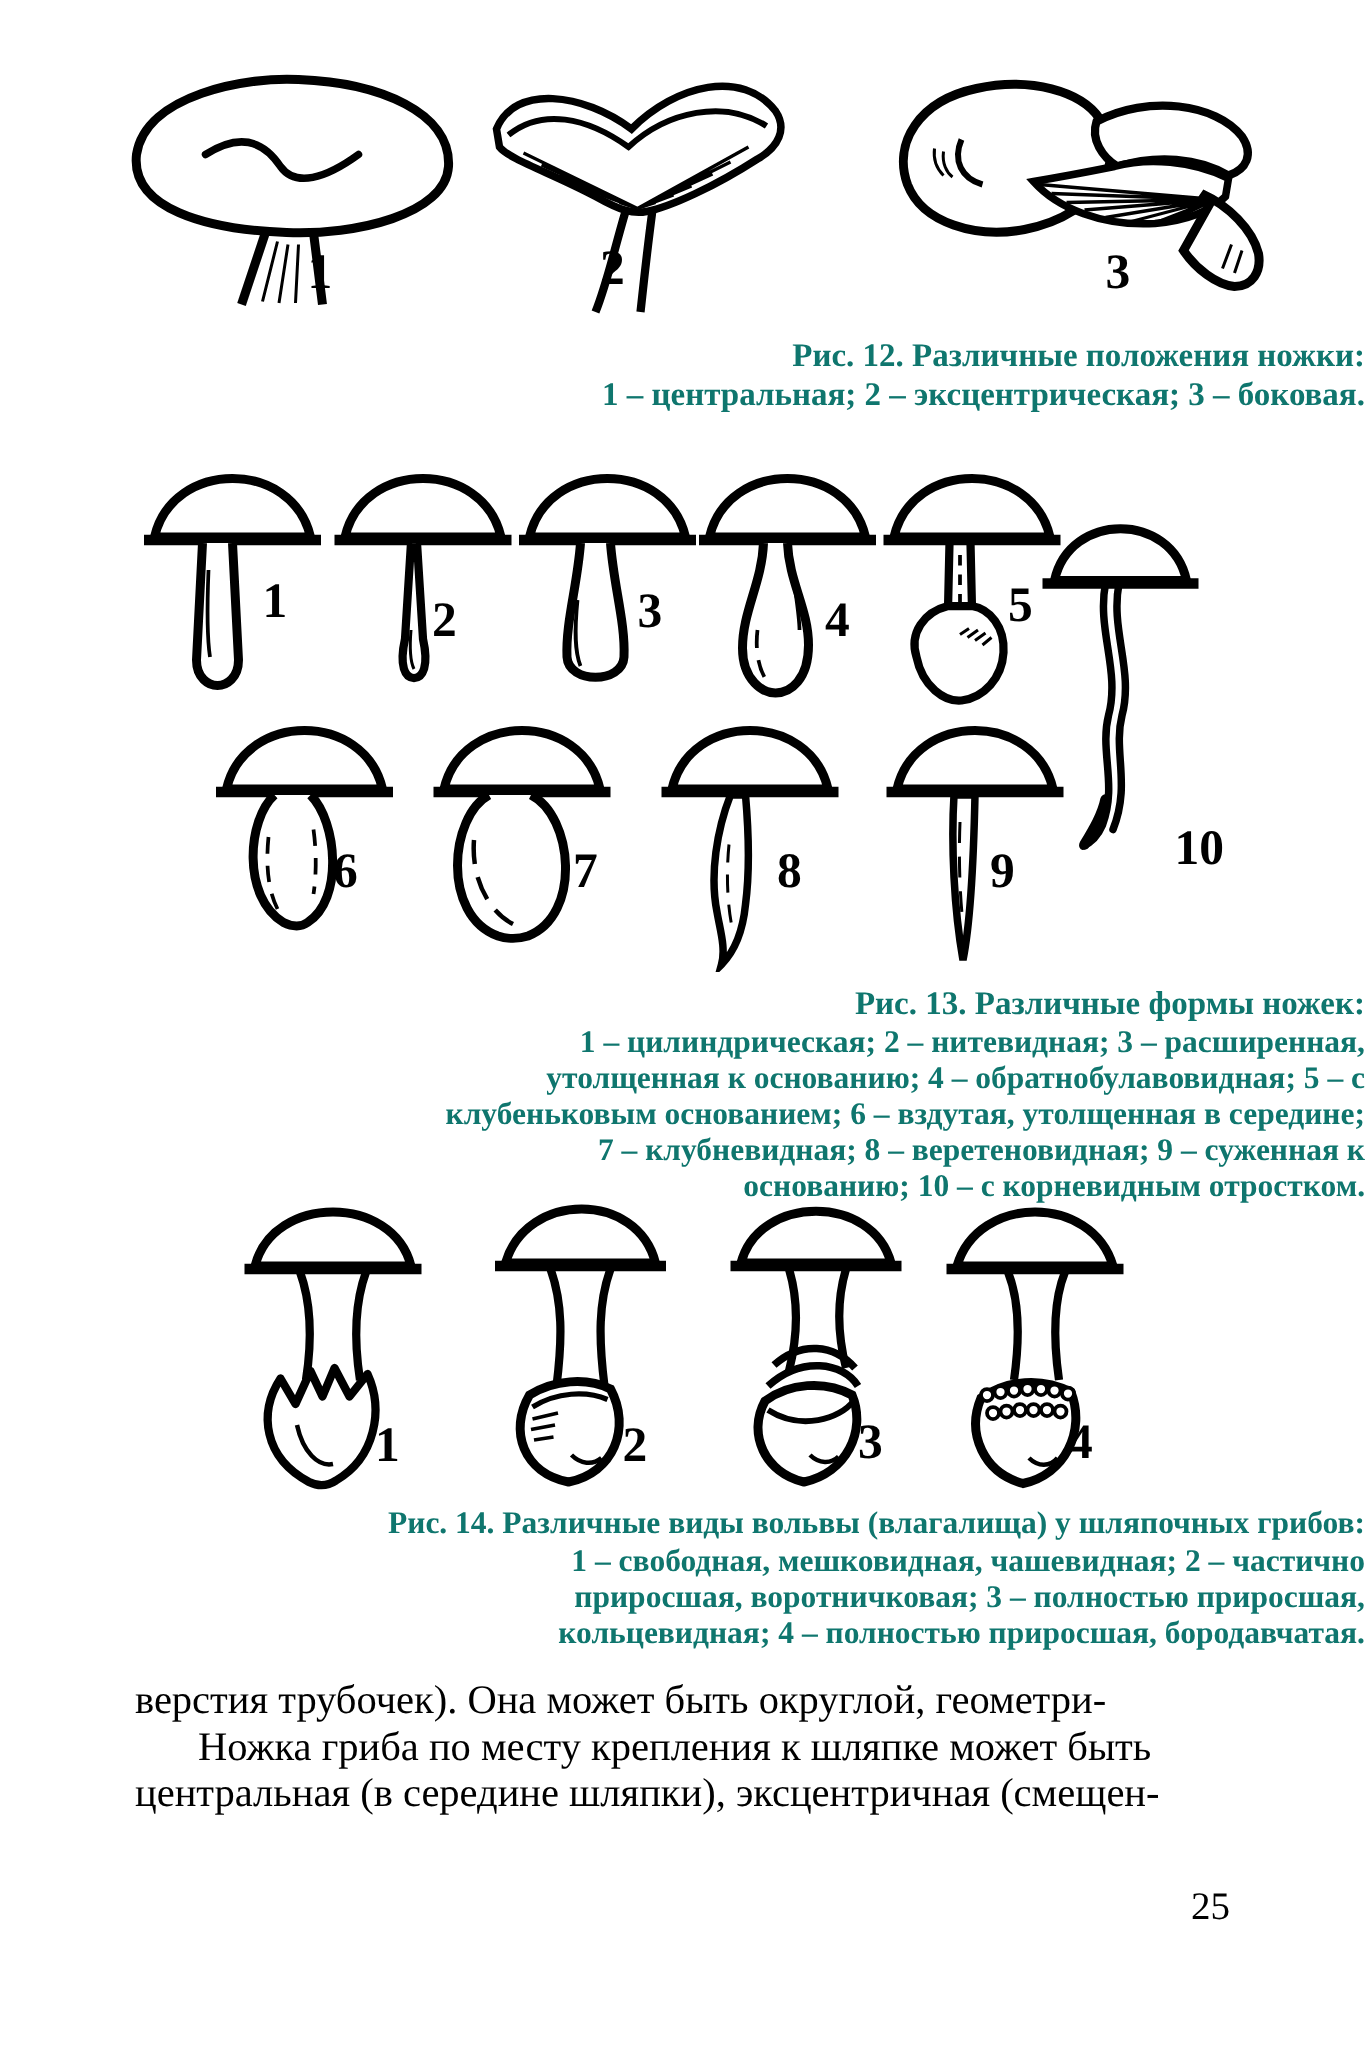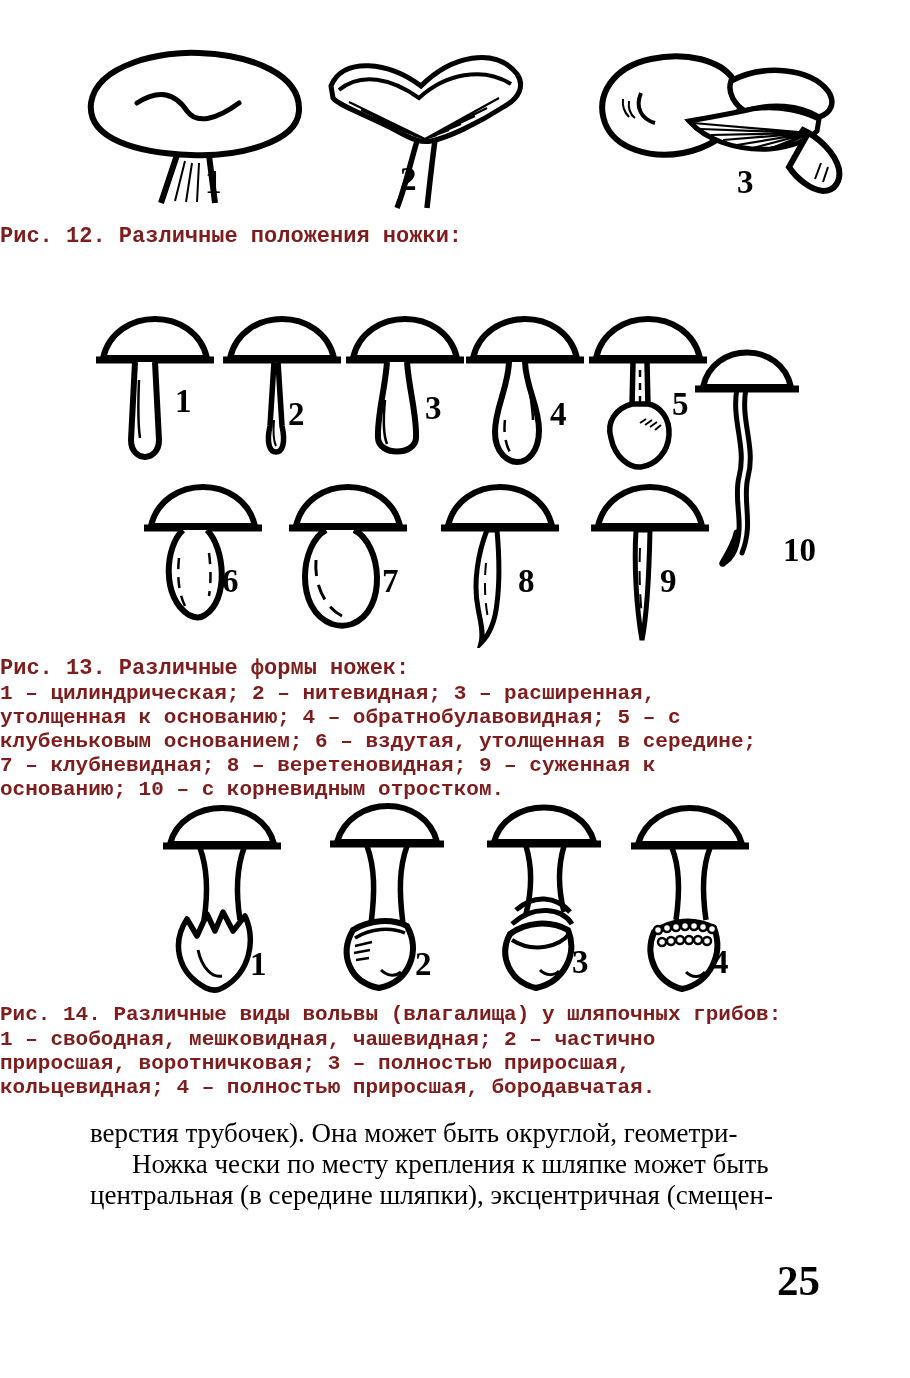--- a/index.html
+++ b/index.html
@@ -17,38 +17,37 @@
   .num{
     position:absolute;
     font-family:"Liberation Serif",serif;
     font-weight:bold;
     font-size:33px;
     color:#000;
     line-height:1;
   }
   .caption{
     position:absolute;left:0;width:910px;
-    text-align:left;
+    text-align:right;
     font-weight:bold;
-    color:#7f1d1d;
-    font-family:Liberation Mono, monospace;
+    color:#0f766e;
   }
   .caption .cline{font-size:21px;line-height:24px;}
   .caption .ctitle{font-size:22px;line-height:26px;}
   .bodytext{
     position:absolute;left:90px;top:1118px;width:770px;
     font-size:27px;line-height:31px;font-weight:normal;
     color:#000;
   }
   .bodytext .bline{white-space:nowrap;}
   .indent{text-indent:42px;}
   .pageno{
     position:absolute;left:740px;top:1256px;width:80px;
     text-align:right;
-    font-size:43px;font-weight:bold;color:#000;
+    font-size:26px;font-weight:normal;color:#000;
   }
   svg path{vector-effect:none;}
 </style>
 </head>
 <body>
 
 <div class="page">
 
   <div>
 
@@ -78,20 +77,21 @@
       <path d="M216,84 C234,92 250,108 254,124 C256,136 250,146 238,146 C226,145 212,134 204,122 L222,90 Z" fill="#fff" stroke="#000" stroke-width="6"></path>
       <path d="M236,118 L230,134 M243,122 L238,137" fill="none" stroke="#000" stroke-width="2"></path>
     </svg>
     <div class="num" style="left:205px;top:166px;">1</div>
     <div class="num" style="left:400px;top:163px;">2</div>
     <div class="num" style="left:737px;top:166px;">3</div>
   </div>
 
   <div class="caption" style="top:224px;">
     <div class="ctitle">Рис. 12. Различные положения ножки:</div>
+    <div class="ctitle">1 – центральная; 2 – эксцентрическая; 3 – боковая.</div>
   </div>
 
   <div>
 
     <svg class="fig-svg" style="left:95px;top:300px;" width="120" height="165" viewBox="0 0 120 165">
       <path d="M8,58 C20,6 100,6 112,58 Z" fill="#fff" stroke="#000" stroke-width="6"></path>
       <path d="M1,60 L119,60" stroke="#000" stroke-width="7"></path>
       <path d="M40,62 L36,140 C36,152 44,157 50,157 C56,157 64,152 64,140 L60,62" fill="#fff" stroke="#000" stroke-width="6"></path>
       <path d="M44,80 C43,105 43,125 45,138" fill="none" stroke="#000" stroke-width="2.5"></path>
     </svg>
@@ -165,21 +165,21 @@
     </svg>
     <div class="num" style="left:175px;top:385px;">1</div>
     <div class="num" style="left:288px;top:398px;">2</div>
     <div class="num" style="left:425px;top:392px;">3</div>
     <div class="num" style="left:550px;top:398px;">4</div>
     <div class="num" style="left:672px;top:388px;">5</div>
     <div class="num" style="left:222px;top:565px;">6</div>
     <div class="num" style="left:382px;top:565px;">7</div>
     <div class="num" style="left:518px;top:565px;">8</div>
     <div class="num" style="left:660px;top:565px;">9</div>
-    <div class="num" style="left:783px;top:534px;">10</div>
+    <div class="num" style="left:783px;top:550px;">10</div>
   </div>
 
   <div class="caption" style="top:656px;">
     <div class="ctitle">Рис. 13. Различные формы ножек:</div>
     <div class="cline">1 – цилиндрическая; 2 – нитевидная; 3 – расширенная,</div>
     <div class="cline">утолщенная к основанию; 4 – обратнобулавовидная; 5 – с</div>
     <div class="cline">клубеньковым основанием; 6 – вздутая, утолщенная в середине;</div>
     <div class="cline">7 – клубневидная; 8 – веретеновидная; 9 – суженная к</div>
     <div class="cline">основанию; 10 – с корневидным отростком.</div>
   </div>
@@ -249,19 +249,19 @@
 
   <div class="caption" style="top:1002px;">
     <div class="ctitle" style="font-size:21px;">Рис. 14. Различные виды вольвы (влагалища) у шляпочных грибов:</div>
     <div class="cline">1 – свободная, мешковидная, чашевидная; 2 – частично</div>
     <div class="cline">приросшая, воротничковая; 3 – полностью приросшая,</div>
     <div class="cline">кольцевидная; 4 – полностью приросшая, бородавчатая.</div>
   </div>
 
   <div class="bodytext">
     <div class="bline">верстия трубочек). Она может быть округлой, геометри-</div>
-    <div class="bline indent">Ножка чески по месту крепления к шляпке может быть</div>
+    <div class="bline indent">Ножка гриба по месту крепления к шляпке может быть</div>
     <div class="bline">центральная (в середине шляпки), эксцентричная (смещен-</div>
   </div>
 
   <div class="pageno">25</div>
 
 </div>
 
 </body></html>

